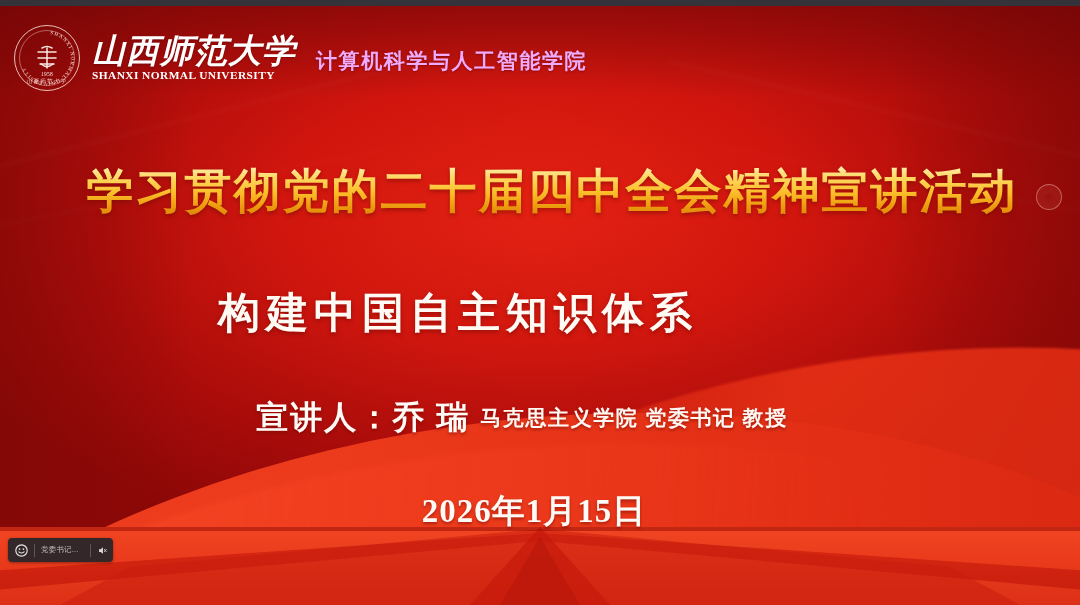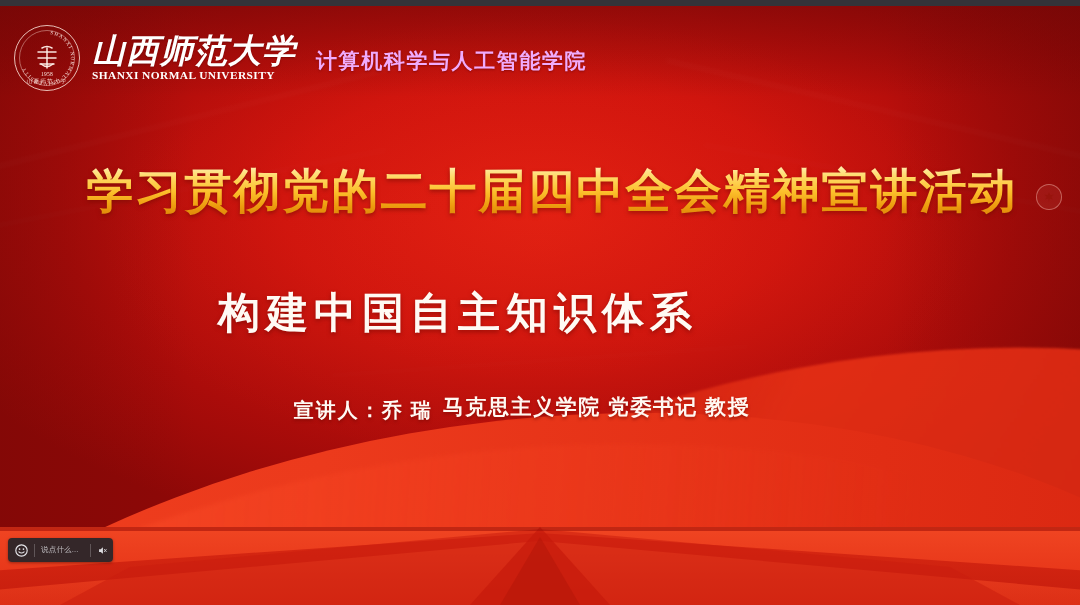--- a/index.html
+++ b/index.html
@@ -265,21 +265,21 @@
     top: 396px;
     width: 1080px;
     text-align: center;
     padding-right: 36px;
     box-sizing: border-box;
     white-space: nowrap;
   }
   .speaker-label {
     font-family: "Liberation Serif", "DejaVu Serif", serif;
     font-weight: 700;
-    font-size: 20px;
+    font-size: 32px;
     letter-spacing: 2px;
     color: #fffaf5;
     text-shadow: 0 2px 3px rgba(110,8,0,.5);
   }
   .speaker-role {
     font-family: "Liberation Serif", "DejaVu Serif", serif;
     font-weight: 700;
     font-size: 21px;
     letter-spacing: 1.6px;
     color: #fff8f2;
@@ -461,41 +461,42 @@
   </div>
 
   <div class="content">
     <div class="main-title">学习贯彻党的二十届四中全会精神宣讲活动</div>
     <div class="sub-title">构建中国自主知识体系</div>
 
     <div class="speaker-line">
       <span class="speaker-label">宣讲人：乔 瑞</span><span class="speaker-role">马克思主义学院 党委书记 教授</span>
     </div>
 
+    <div class="event-date">2026年1月15日</div>
   </div>
 
   <div class="emblem-mark">
     <svg width="14" height="14" viewBox="0 0 14 14" xmlns="http://www.w3.org/2000/svg">
       <g fill="rgba(150,20,12,0.85)">
         <path d="M7 2.2 L8.4 5.2 L11.6 4.6 L9.3 6.9 L11 9.6 L7.9 8.6 L7 11.6 L6.1 8.6 L3 9.6 L4.7 6.9 L2.4 4.6 L5.6 5.2 Z"></path>
       </g>
     </svg>
   </div>
 
   <div class="comment-bar">
     <div class="cb-emoji">
       <svg width="13" height="13" viewBox="0 0 16 16" xmlns="http://www.w3.org/2000/svg">
         <circle cx="8" cy="8" r="7" fill="none" stroke="#e6e6ea" stroke-width="1.4"></circle>
         <circle cx="5.6" cy="6.3" r="1.05" fill="#e6e6ea"></circle>
         <circle cx="10.4" cy="6.3" r="1.05" fill="#e6e6ea"></circle>
         <path d="M4.8 9.6 Q8 12.4 11.2 9.6" fill="none" stroke="#e6e6ea" stroke-width="1.3" stroke-linecap="round"></path>
       </svg>
     </div>
     <div class="cb-sep"></div>
-    <div class="cb-input">说点什么...</div>
+    <div class="cb-input">党委书记...</div>
     <div class="cb-sep2"></div>
     <div class="cb-mute">
       <svg width="11" height="11" viewBox="0 0 16 16" xmlns="http://www.w3.org/2000/svg">
         <path d="M3 6 H5.4 L8.6 3.2 V12.8 L5.4 10 H3 Z" fill="#dcdce0"></path>
         <path d="M10.6 6.2 L13.6 9.8 M13.6 6.2 L10.6 9.8" stroke="#dcdce0" stroke-width="1.1" stroke-linecap="round" fill="none"></path>
       </svg>
     </div>
   </div>
 
   <div class="top-strip"></div>

